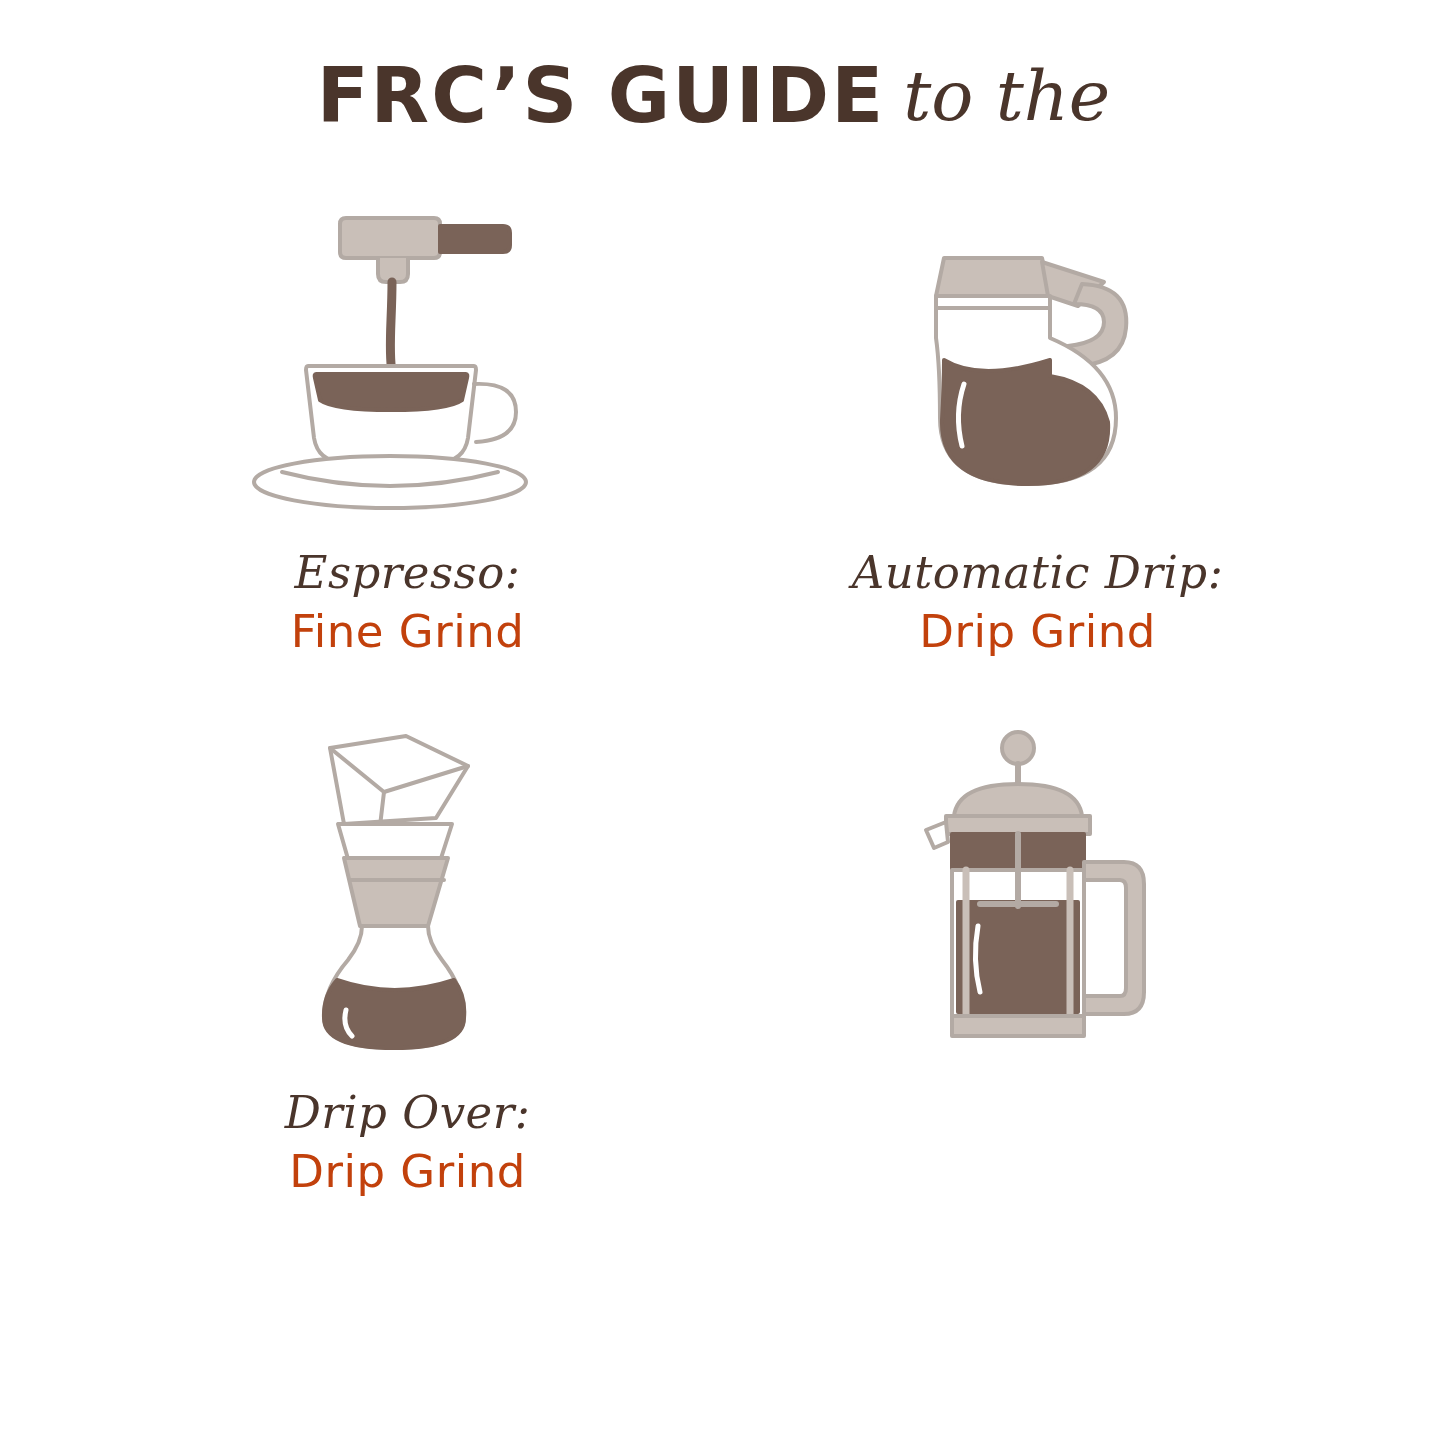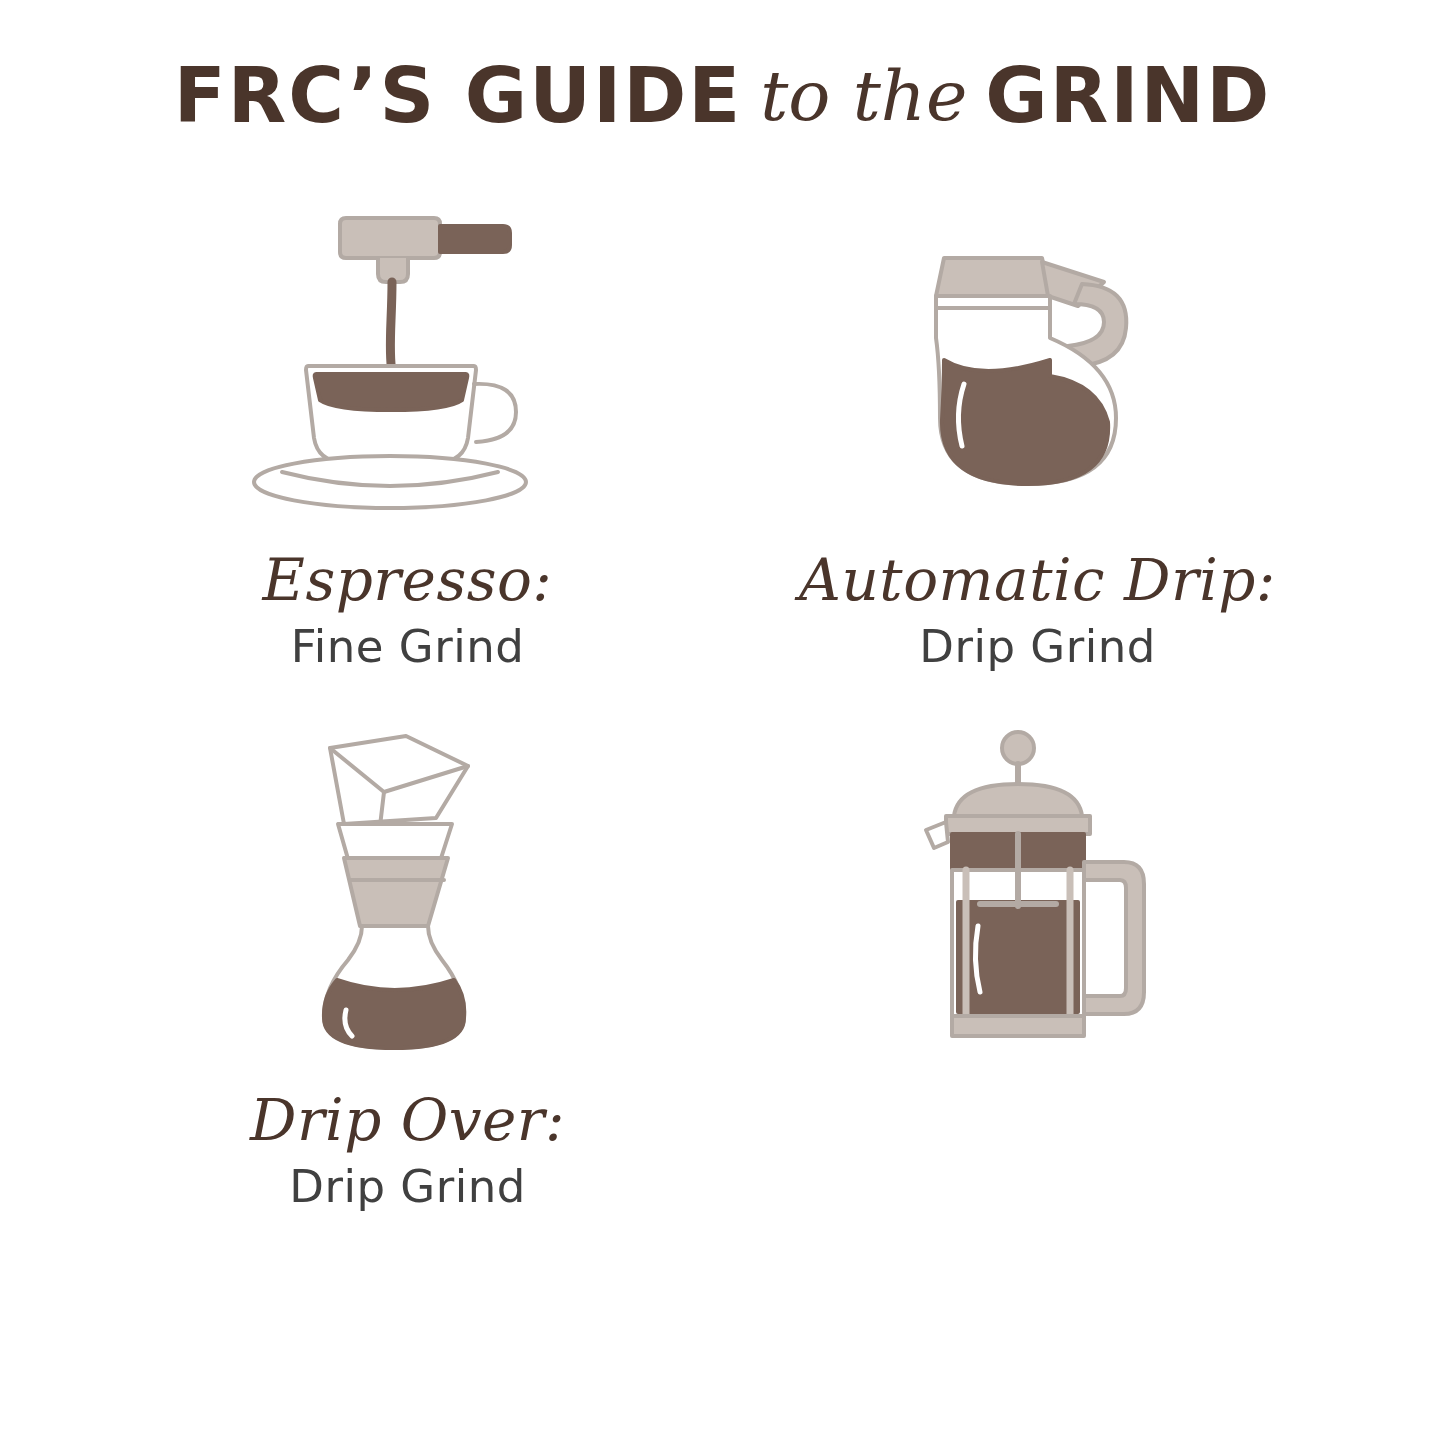--- a/index.html
+++ b/index.html
@@ -76,43 +76,42 @@
   }
   .caption {
     margin-top: 26px;
     text-align: center;
     line-height: 1.18;
   }
   .caption .name {
     display: block;
     font-family: "DejaVu Serif", serif;
     font-style: italic;
-    font-size: 58px;
+    font-size: 45px;
     color: #4a352b;
     letter-spacing: 0.5px;
   }
   .caption .grind {
     display: block;
     font-family: "DejaVu Sans", sans-serif;
     font-size: 45px;
-    color: #404040;
+    color: #c2410c;
     letter-spacing: 0.5px;
     margin-top: 6px;
   }
   svg { display: block; }
 </style>
 </head>
 <body>
 
 <div class="page">
 
   <div class="title">
     <span class="title-part">FRC’S GUIDE</span>
     <span class="title-part mid">to the</span>
-    <span class="title-part">GRIND</span>
   </div>
 
   <div class="grid">
 
     <div class="cell">
       <div class="art">
         <svg width="340" height="320" viewBox="0 0 340 320">
           <g fill="none" stroke="#b3aaa4" stroke-width="4" stroke-linejoin="round" stroke-linecap="round">
 
             <path d="M108 18 L196 18 Q202 18 202 24 L202 52 Q202 58 196 58 L108 58 Q102 58 102 52 L102 24 Q102 18 108 18 Z" fill="#c9bfb8"></path>

